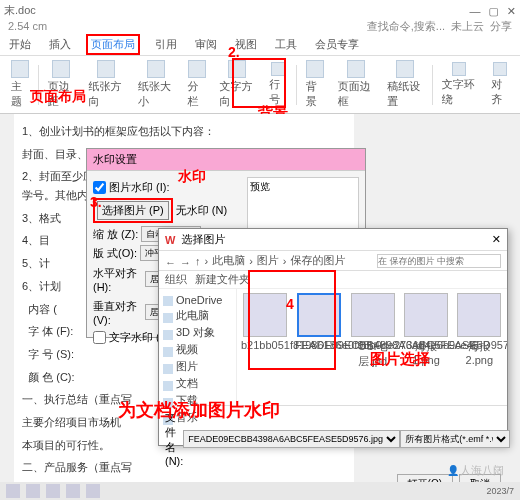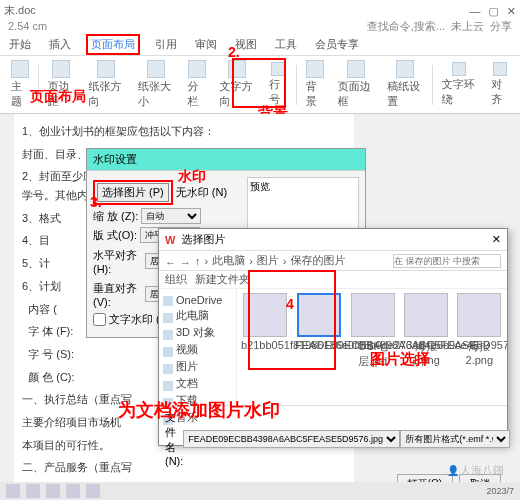--- a/index.html
+++ b/index.html
@@ -17,34 +17,34 @@
 .rbgroup .ic{width:18px;height:18px;background:#e0e8f0;border:1px solid #bcd}
 .rbgroup.sm .ic{width:14px;height:14px}
 .sep{width:1px;height:40px;background:#ddd}
 .box2{position:absolute;left:232px;top:2px;width:54px;height:50px;border:2px solid red}
 .label1{position:absolute;left:30px;top:88px;color:red;font-size:14px;font-weight:bold}
 .num2{position:absolute;left:228px;top:44px;color:red;font-size:14px;font-weight:bold}
 .doc{position:absolute;left:14px;top:114px;width:340px;background:#fff;padding:8px;font-size:10px;color:#333;line-height:1.7;height:380px}
 .doc p{margin-bottom:4px}
 .wmlabel{position:absolute;left:258px;top:104px;color:red;font-size:15px;font-weight:bold}
 .wm{position:absolute;left:86px;top:148px;width:280px;height:190px;background:#f4f4f4;border:1px solid #999;font-size:10px}
-.wm .tt{background:#5eead4;padding:3px 6px;border-bottom:1px solid #ccc}
+.wm .tt{background:#f9a8d4;padding:3px 6px;border-bottom:1px solid #ccc}
 .wm .body{padding:6px;display:flex}
 .wm .left{width:150px}
 .wm .right{flex:1;border:1px solid #ccc;background:#fff;margin-left:4px;height:130px}
 .wm .row{display:flex;align-items:center;margin:3px 0;gap:3px}
 .wm input[type=text],.wm select{border:1px solid #aaa;height:16px;width:60px;font-size:9px}
 .box3{border:2px solid red;padding:1px 2px}
 .num3{position:absolute;left:90px;top:194px;color:red;font-size:14px;font-weight:bold}
 .wmtxt{position:absolute;left:178px;top:168px;color:red;font-size:14px;font-weight:bold}
 .fd{position:absolute;left:158px;top:228px;width:350px;height:218px;background:#fff;border:1px solid #888;box-shadow:2px 2px 8px rgba(0,0,0,.3);font-size:10px}
 .fd .hdr{height:22px;background:#fff;border-bottom:1px solid #ddd;display:flex;align-items:center;padding:0 6px;gap:6px}
 .fd .hdr .red{color:#d33;font-weight:bold}
 .fd .crumb{height:20px;border-bottom:1px solid #ddd;display:flex;align-items:center;padding:0 6px;gap:4px;color:#555;font-size:9px}
-.fd .crumb input{margin-left:auto;width:108px;height:14px;border:1px solid #ccc;font-size:9px}
+.fd .crumb input{margin-left:auto;width:124px;height:14px;border:1px solid #ccc;font-size:9px}
 .fd .tb{height:18px;border-bottom:1px solid #eee;padding:0 6px;display:flex;align-items:center;gap:8px;font-size:9px;color:#555}
 .fd .main{display:flex;height:116px}
 .fd .side{width:78px;border-right:1px solid #eee;padding:4px;font-size:9px;color:#444}
 .fd .side div{padding:1px 0;display:flex;align-items:flex-end;gap:3px}
 .fd .files{flex:1;padding:4px;display:flex;gap:6px;overflow:hidden}
 .fd .file{width:48px;text-align:center;font-size:7px;color:#555}
 .fd .file .th{width:44px;height:44px;background:#dde;border:1px solid #bbb;margin:0 auto 2px}
 .fd .file.sel .th{border:2px solid #2b7de9}
 .box4{position:absolute;border:2px solid red;left:248px;top:270px;width:88px;height:100px}
 .num4{position:absolute;left:286px;top:296px;color:red;font-size:14px;font-weight:bold}
@@ -168,20 +168,24 @@
   <p>二、产品服务（重点写</p>
     <p>什么？需从消费者的角度</p>
 
 </div>
 
 <div class="wm">
   <div class="tt">水印设置</div>
   <div class="body">
     <div class="left">
       <div class="row">
+          <input type="checkbox" checked="" style="">
+          <span>图片水印 (I):</span>
+        </div>
+      <div class="row">
           <span class="box3"><button style="border:1px solid #888;background:#eee;padding:1px 4px">选择图片 (P)</button></span> 
           <span>无水印 (N)</span>
         </div>
       <div class="row">
           <span>缩 放 (Z):</span>
           <select><option>自动</option></select>
         </div>
       <div class="row">
           <span>版 式(O):</span>
           <select><option>冲平</option></select>

